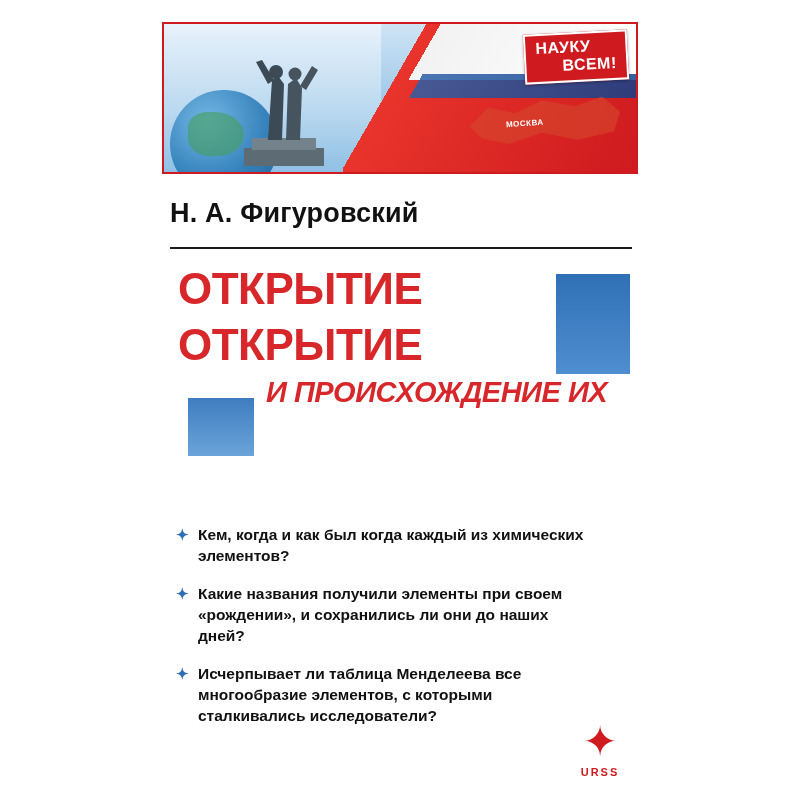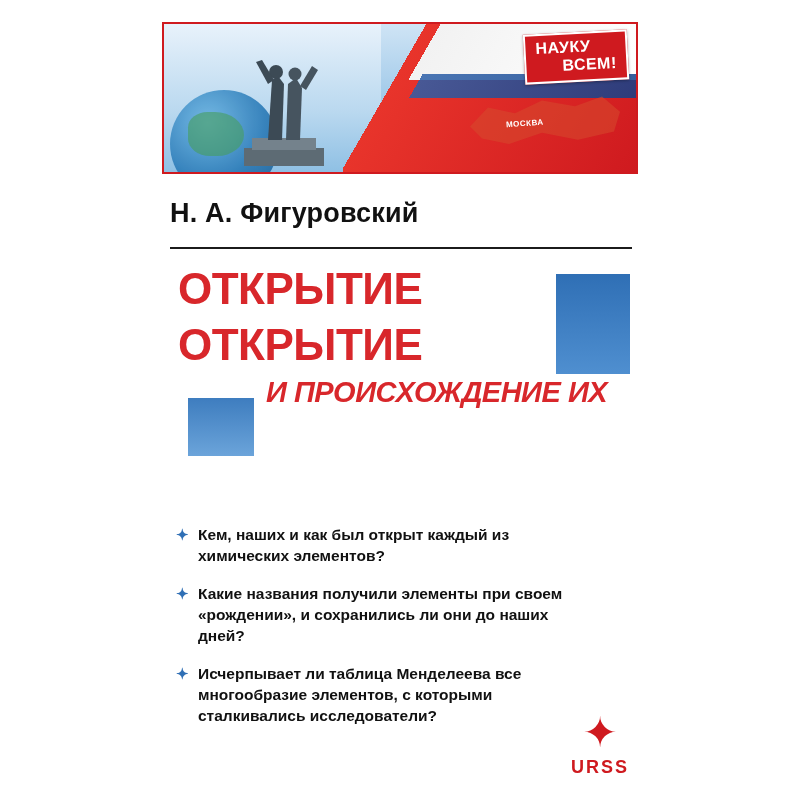--- a/index.html
+++ b/index.html
@@ -259,21 +259,21 @@
     text-align: center;
   }
   .urss .mark {
     color: #cf1a1f;
     font-size: 42px;
     line-height: 44px;
     font-family: "Liberation Serif", serif;
   }
   .urss .name {
     color: #cf1a1f;
-    font-size: 18px;
+    font-size: 11px;
     font-weight: bold;
     letter-spacing: 2px;
     margin-top: 2px;
   }
 </style>
 </head>
 <body>
 
 <div class="page">
   <div class="cover">
@@ -315,21 +315,21 @@
       <div class="blue-block bb1"></div>
       <div class="blue-block bb2"></div>
       <div class="t-line t1">ОТКРЫТИЕ</div>
       <div class="t-line t2">ОТКРЫТИЕ</div>
       <div class="t-line t3">И ПРОИСХОЖДЕНИЕ ИХ</div>
     </div>
 
     <div class="bullets">
       <div class="bullet">
         <div class="mark">✦</div>
-        <div class="txt">Кем, наших и как был открыт каждый из химических элементов?</div>
+        <div class="txt">Кем, когда и как был когда каждый из химических элементов?</div>
       </div>
       <div class="bullet">
         <div class="mark">✦</div>
         <div class="txt">Какие названия получили элементы при своем «рождении», и сохранились ли они до наших дней?</div>
       </div>
       <div class="bullet">
         <div class="mark">✦</div>
         <div class="txt">Исчерпывает ли таблица Менделеева все многообразие элементов, с которыми сталкивались исследователи?</div>
       </div>
     </div>

